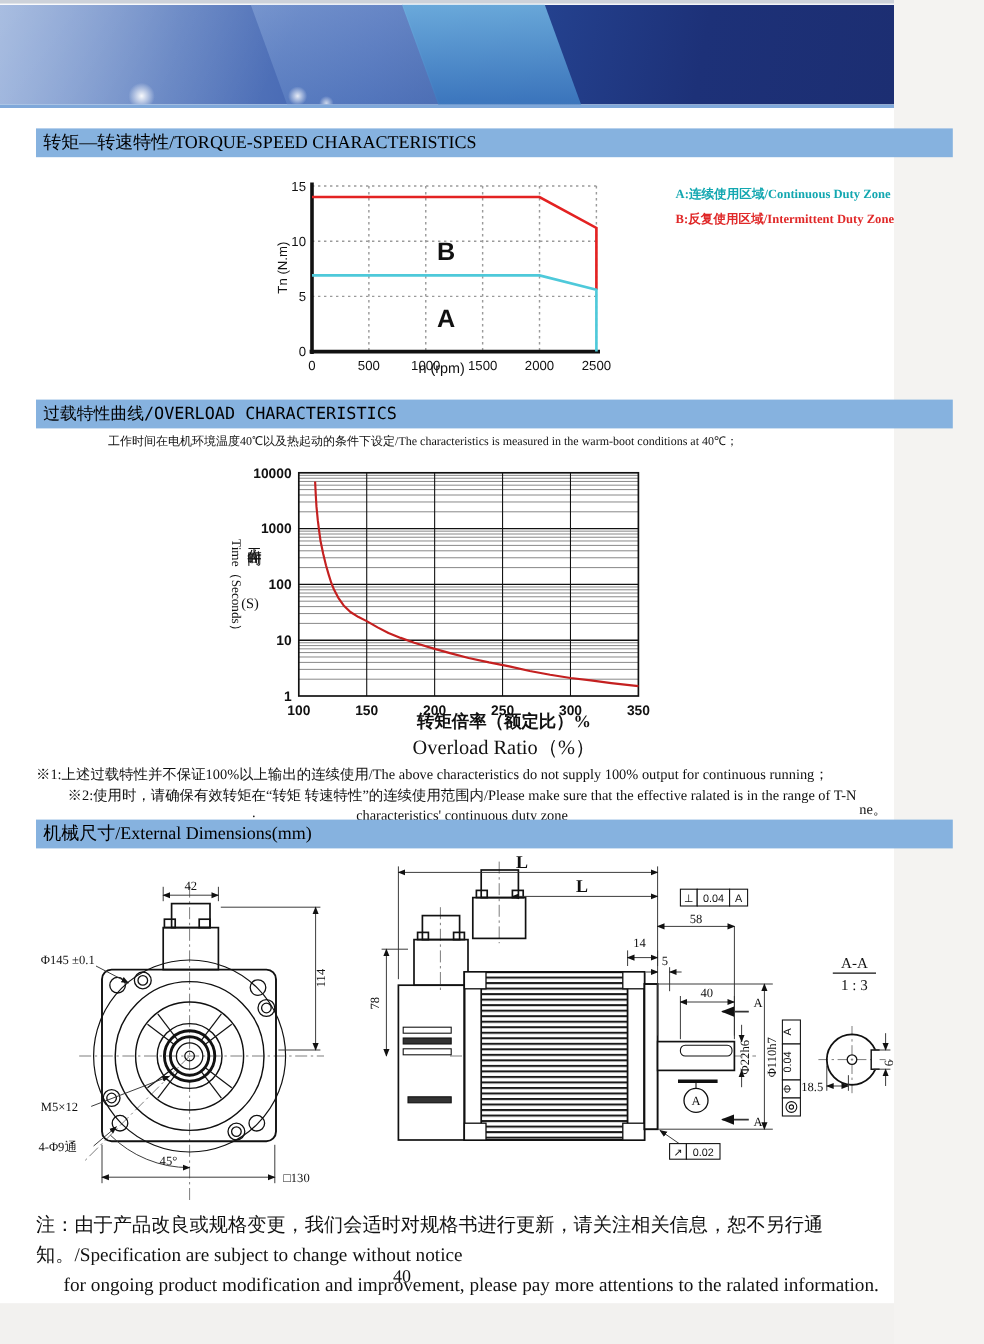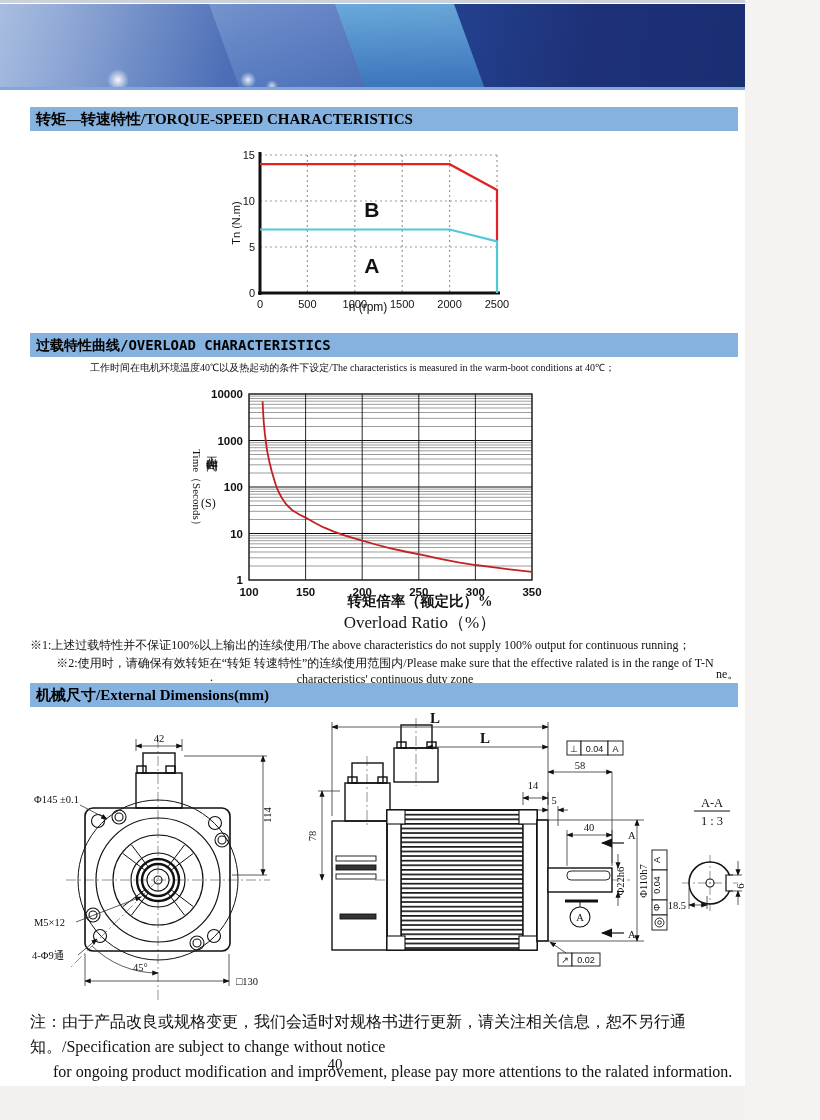--- a/index.html
+++ b/index.html
@@ -25,22 +25,22 @@
   .banner .glow{position:absolute;inset:0;background:
     radial-gradient(circle at 118px 76px,rgba(255,255,255,.95),rgba(255,255,255,0) 11px),
     radial-gradient(circle at 248px 76px,rgba(255,255,255,.85),rgba(255,255,255,0) 8px),
     radial-gradient(circle at 272px 82px,rgba(255,255,255,.7),rgba(255,255,255,0) 6px);}
 
   
   .right-strip{right:0;top:0;width:75px;height:1120px;background:#f4f3f1;}
   .bottom-strip{left:0;top:1086px;width:745px;height:34px;background:#f2f1ef;}
 
   
-  .section-bar{left:30px;width:708px;height:24px;background:#86b2df;color:#000;
-    font-weight:bold;font-size:15px;line-height:24px;padding-left:6px;box-sizing:border-box;}
+  .section-bar{left:30px;width:764px;height:24px;background:#86b2df;color:#000;
+    font-weight:normal;font-size:15px;line-height:24px;padding-left:6px;box-sizing:border-box;}
   .bar1{top:107px;font-family:"Liberation Serif",serif;}
   .bar2{top:333px;font-family:"DejaVu Sans Mono","Liberation Sans",monospace;font-size:14px;}
   .bar3{top:683px;font-family:"Liberation Serif",serif;}
 
   
   #torque-svg{left:225px;top:148px;}
   .t-ylab{left:197px;top:216px;width:80px;height:14px;text-align:center;
     font:11px "Liberation Sans",sans-serif;transform:rotate(-90deg);}
   .t-xlab{left:318px;top:300px;width:100px;text-align:center;font:12px "Liberation Sans",sans-serif;}
   .legend{left:563px;top:152px;font:bold 10.5px "Liberation Serif",serif;line-height:21px;}
@@ -112,20 +112,22 @@
     <text x="30" y="11" text-anchor="end" style="font:11px 'Liberation Sans',sans-serif">15</text>
     <polyline points="35,16.19999999999999 224.60000000000002,16.19999999999999 272,41.96000000000001 272,93.48" fill="none" stroke="#e32222" stroke-width="2.2"></polyline>
     <polyline points="35,81.52 224.60000000000002,81.52 272,93.48 272,145" fill="none" stroke="#4ec9da" stroke-width="2.2"></polyline>
     <text x="146.86399999999998" y="68.64" text-anchor="middle" fill="#e32b2b" style="font:bold 21px 'Liberation Sans',sans-serif">B</text>
     <text x="146.86399999999998" y="124.76" text-anchor="middle" fill="#7fd8e8" style="font:bold 21px 'Liberation Sans',sans-serif">A</text>
   </svg>
 <div class="abs t-ylab">Tn (N.m)</div>
 <div class="abs t-xlab">n (rpm)</div>
 
 <div class="abs legend">
+  <div id="legend-a" style="color: rgb(18, 167, 176);">A:连续使用区域/Continuous Duty Zone</div>
+  <div id="legend-b" style="color: rgb(224, 40, 40);">B:反复使用区域/Intermittent Duty Zone</div>
 </div>
 
 <div class="abs section-bar bar2">过载特性曲线/OVERLOAD CHARACTERISTICS</div>
 <div class="abs warmboot">工作时间在电机环境温度40℃以及热起动的条件下设定/The characteristics is measured in the warm-boot conditions at 40℃；</div>
 
 <svg id="overload-svg" class="abs" width="400" height="250">
     <line x1="64" y1="181.0021052016249" x2="347" y2="181.0021052016249" stroke="#222" stroke-width="0.45"></line>
     <line x1="64" y1="172.81386165553567" x2="347" y2="172.81386165553567" stroke="#222" stroke-width="0.45"></line>
     <line x1="64" y1="167.00421040324974" x2="347" y2="167.00421040324974" stroke="#222" stroke-width="0.45"></line>
     <line x1="64" y1="162.4978947983751" x2="347" y2="162.4978947983751" stroke="#222" stroke-width="0.45"></line>

